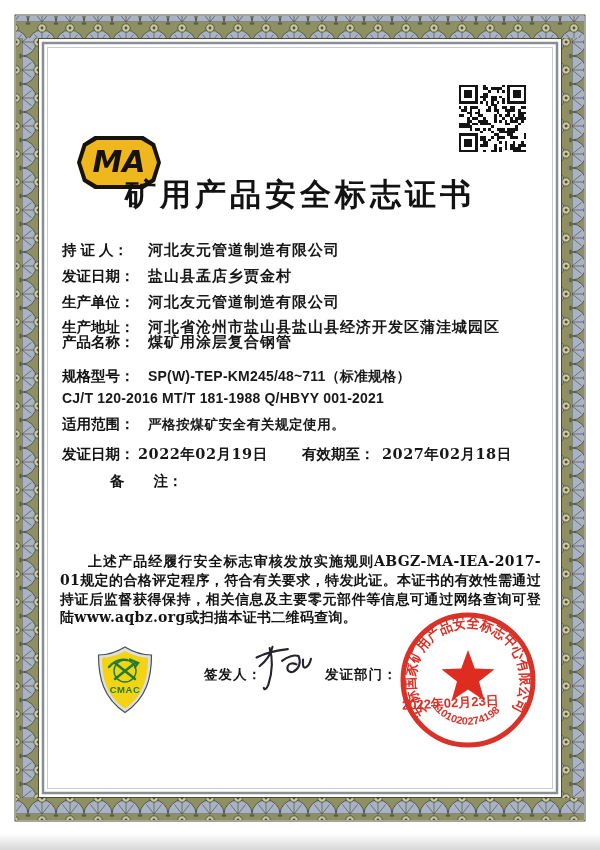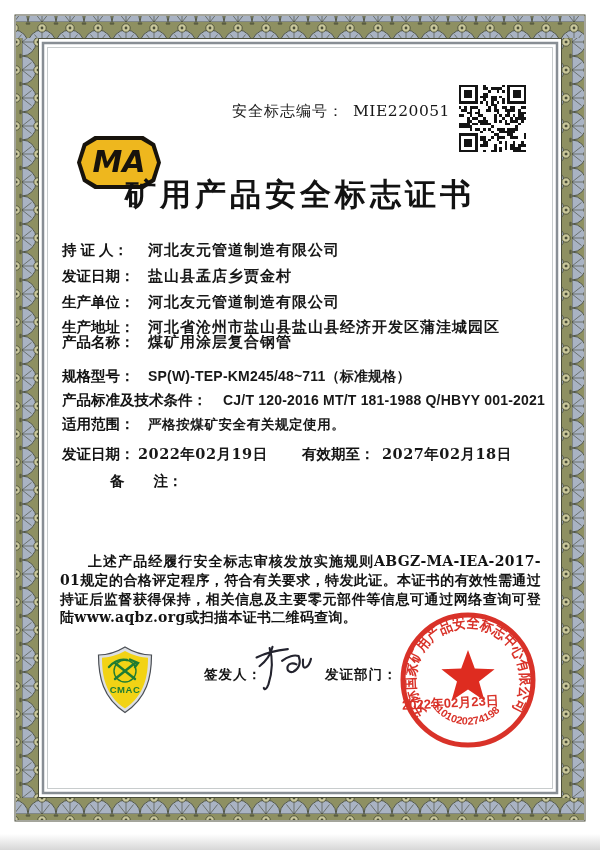--- a/index.html
+++ b/index.html
@@ -97,24 +97,20 @@
     <rect x="43" y="43" width="514" height="750" fill="none" stroke="#888e94" stroke-width="2.5"></rect>
     <rect x="47.5" y="47.5" width="505" height="741" fill="none" stroke="#c8cccd" stroke-width="1"></rect>
   </svg>
 
   <div class="ma-badge">
     <div class="ma-inner" id="ma-inner" style="background: rgb(238, 183, 30);">
       <span class="ma-text">MA</span>
     </div>
   </div>
 
-  <div class="mark-line">
-    <span class="mark-label">安全标志编号：</span>
-    <span class="mark-number">MIE220051</span>
-  </div>
 
   <div class="qr">
     <svg width="73" height="73" viewBox="-1 -1 27 27">
         <g fill="#141414" shape-rendering="crispEdges">
           <rect x="0" y="0" width="1" height="1"></rect>
           <rect x="1" y="0" width="1" height="1"></rect>
           <rect x="2" y="0" width="1" height="1"></rect>
           <rect x="3" y="0" width="1" height="1"></rect>
           <rect x="4" y="0" width="1" height="1"></rect>
           <rect x="5" y="0" width="1" height="1"></rect>
@@ -428,21 +424,20 @@
   </div>
   <div class="row" style="top:332px">
     <span class="flabel">产品名称：</span>
     <span class="fvalue">煤矿用涂层复合钢管</span>
   </div>
   <div class="row" style="top:366px">
     <span class="flabel">规格型号：</span>
     <span class="fvalue latin">SP(W)-TEP-KM245/48~711（标准规格）</span>
   </div>
   <div class="row wide" style="top:390px">
-    <span class="flabel">产品标准及技术条件：</span>
     <span class="fvalue latin">CJ/T 120-2016 MT/T 181-1988 Q/HBYY 001-2021</span>
   </div>
   <div class="row" style="top:414px">
     <span class="flabel">适用范围：</span>
     <span class="fvalue small">严格按煤矿安全有关规定使用。</span>
   </div>
 
   <div class="date-row">
     <span class="dlabel" style="left:62px">发证日期：</span>
     <span class="dvalue" style="left:138px">2022年02月19日</span>

